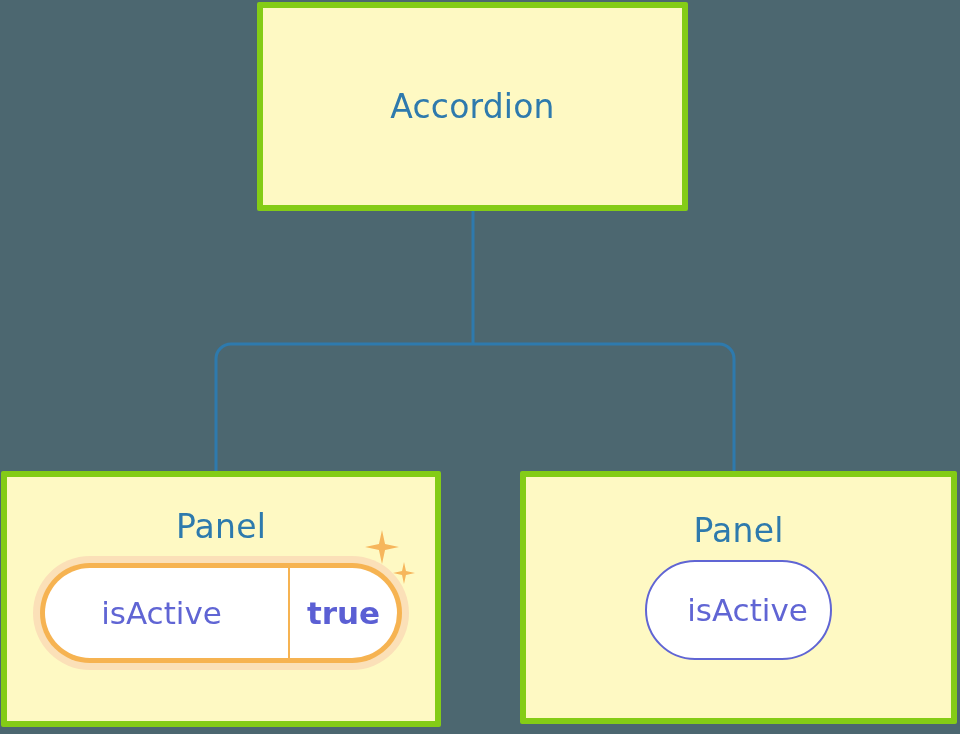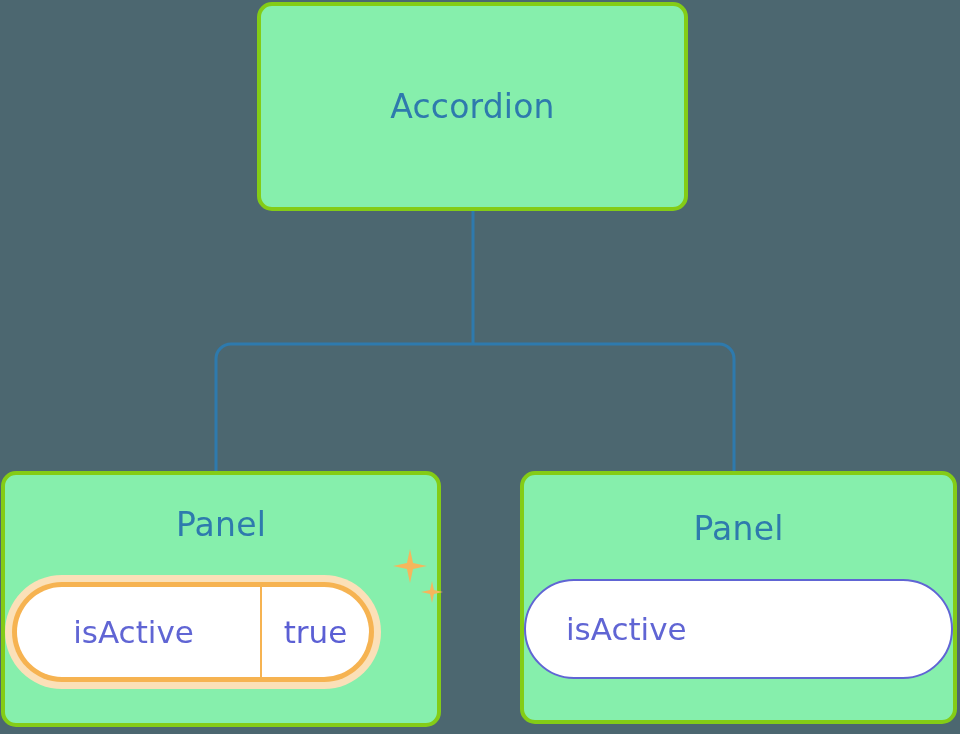--- a/index.html
+++ b/index.html
@@ -24,23 +24,23 @@
     left: 0;
     top: 0;
     width: 960px;
     height: 734px;
     pointer-events: none;
   }
 
   
   .node {
     position: absolute;
-    background: #86efac;
-    border: 4px solid #84cc16;
-    border-radius: 15px;
+    background: #fef9c3;
+    border: 6px solid #84cc16;
+    border-radius: 2px;
     box-sizing: border-box;
   }
   .node-title {
     color: #2e7aad;
     font-size: 33px;
     font-weight: 400;
     text-align: center;
     letter-spacing: 0.2px;
     white-space: nowrap;
   }
@@ -53,41 +53,42 @@
     height: 209px;
     display: flex;
     align-items: center;
     justify-content: center;
   }
 
   
   .panel-node {
     display: flex;
     flex-direction: column;
+    align-items: center;
     overflow: visible;
   }
   #node-panel-left {
     left: 1px;
     top: 471px;
     width: 440px;
     height: 256px;
   }
   #node-panel-right {
     left: 520px;
     top: 471px;
     width: 437px;
     height: 253px;
   }
   #node-panel-left .node-title { margin-top: 30px; }
   #node-panel-right .node-title { margin-top: 34px; }
 
   
   .pill-wrap {
     position: relative;
-    margin-top: 31px;
+    margin-top: 10px;
   }
   .pill {
     display: flex;
     align-items: stretch;
     border-radius: 999px;
     box-sizing: border-box;
     background: #ffffff;
     overflow: hidden;
   }
   .pill-key, .pill-val {
@@ -156,21 +157,21 @@
     align-items: stretch;
     overflow: hidden;
   }
   .pill-face .pill-key {
     color: #6065d4;
     flex: 0 0 243px;
     padding-right: 10px;
   }
   .pill-face .pill-val {
     color: #5b5fd4;
-    font-weight: normal;
+    font-weight: bold;
     flex: 1 1 auto;
     border-left: 2px solid #f6b351;
   }
 
   
   .sparkles {
     position: absolute;
     right: -18px;
     top: -26px;
     width: 62px;

